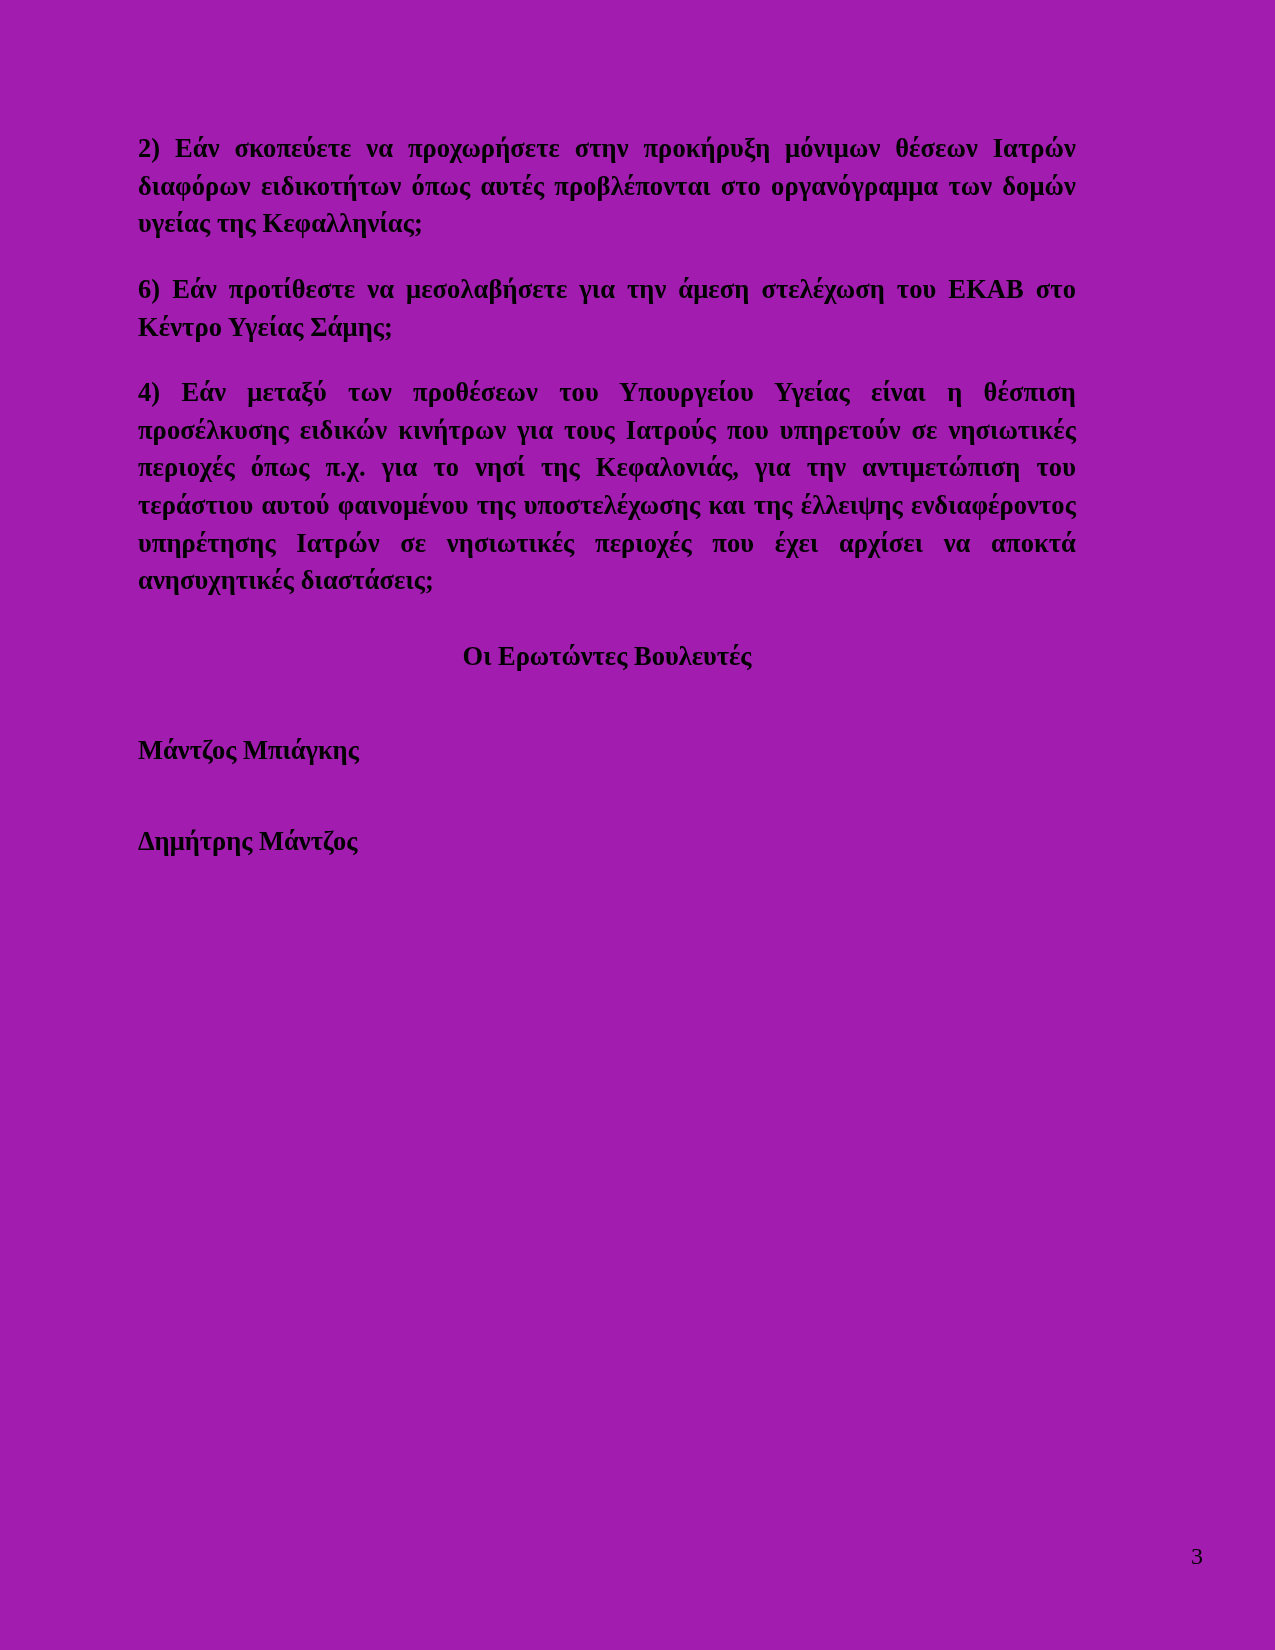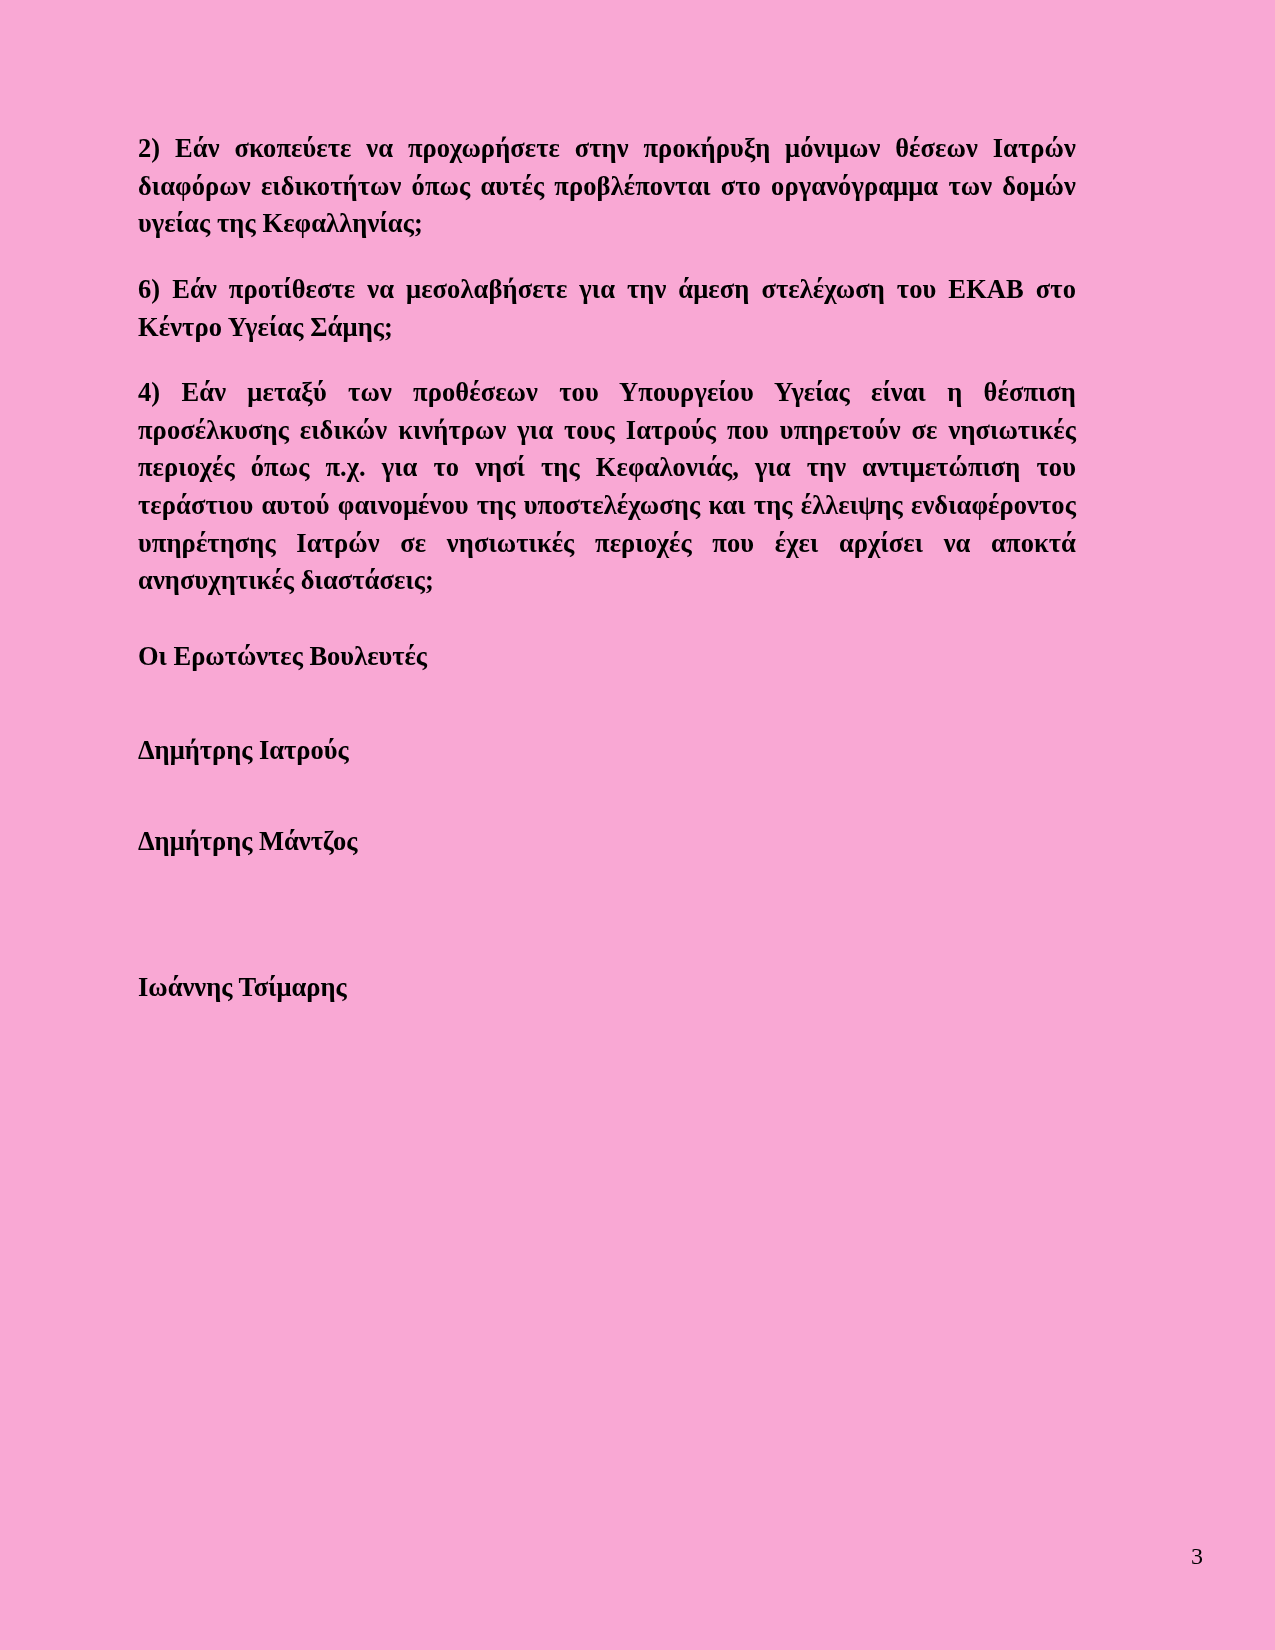--- a/index.html
+++ b/index.html
@@ -10,21 +10,21 @@
   }
   body {
     font-family: "Liberation Serif", "DejaVu Serif", serif;
     color: #000000;
   }
   .page {
     position: relative;
     width: 1275px;
     height: 1650px;
     margin: 0 auto;
-    background: #f9a8d4;
+    background: #a21caf;
     box-sizing: border-box;
     overflow: hidden;
   }
   .content {
     position: absolute;
     left: 138px;
     top: 130px;
     width: 938px;
   }
   p.q {
@@ -36,21 +36,21 @@
     text-justify: inter-word;
     letter-spacing: 0.1px;
   }
   p.q:last-of-type {
     margin-bottom: 0;
   }
   .signers-title {
     margin: 38px 0 0 0;
     font-size: 26.5px;
     font-weight: bold;
-    text-align: left;
+    text-align: center;
     line-height: 1.42;
   }
   .signer {
     margin: 0;
     font-size: 26.5px;
     font-weight: bold;
     line-height: 1.42;
     text-align: left;
   }
   .signer-spacer-first {
@@ -76,27 +76,26 @@
 
   <div class="content">
 
     <p class="q">2) Εάν σκοπεύετε να προχωρήσετε στην προκήρυξη μόνιμων θέσεων Ιατρών διαφόρων ειδικοτήτων όπως αυτές προβλέπονται στο οργανόγραμμα των δομών υγείας της Κεφαλληνίας;</p>
     <p class="q">6) Εάν προτίθεστε να μεσολαβήσετε για την άμεση στελέχωση του ΕΚΑΒ στο Κέντρο Υγείας Σάμης;</p>
     <p class="q">4) Εάν μεταξύ των προθέσεων του Υπουργείου Υγείας είναι η θέσπιση προσέλκυσης ειδικών κινήτρων για τους Ιατρούς που υπηρετούν σε νησιωτικές περιοχές όπως π.χ. για το νησί της Κεφαλονιάς, για την αντιμετώπιση του τεράστιου αυτού φαινομένου της υποστελέχωσης και της έλλειψης ενδιαφέροντος υπηρέτησης Ιατρών σε νησιωτικές περιοχές που έχει αρχίσει να αποκτά ανησυχητικές διαστάσεις;</p>
 
     <p class="signers-title">Οι Ερωτώντες Βουλευτές</p>
 
     <div class="signer-spacer-first"></div>
-    <p class="signer">Δημήτρης Ιατρούς</p>
+    <p class="signer">Μάντζος Μπιάγκης</p>
 
     <div class="signer-spacer"></div>
     <p class="signer">Δημήτρης Μάντζος</p>
 
     <div class="signer-spacer"></div>
 
     <div class="signer-spacer"></div>
-    <p class="signer">Ιωάννης Τσίμαρης</p>
 
   </div>
 
   <div class="page-number">3</div>
 
 </div>
 
 </body></html>

